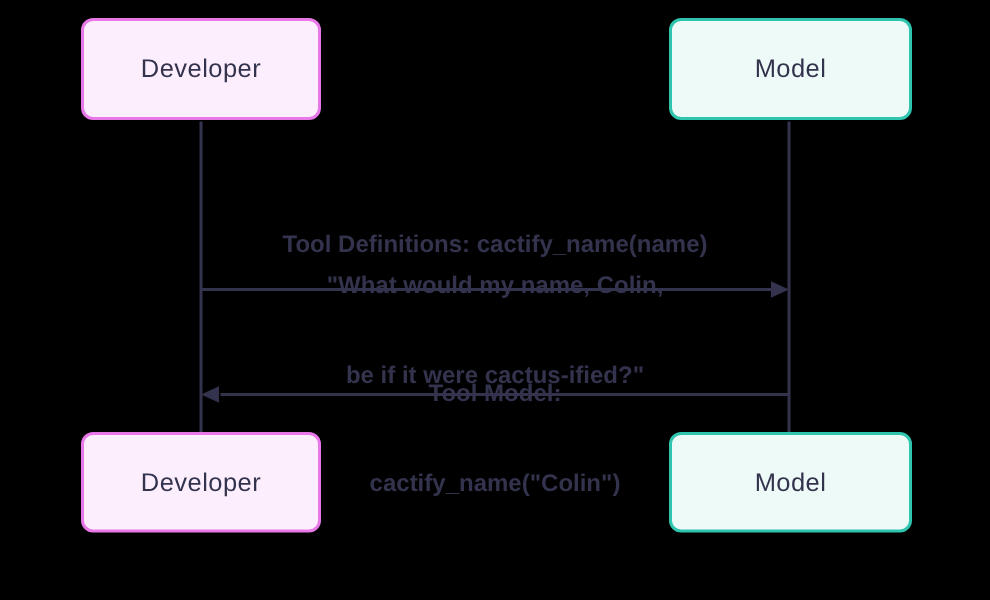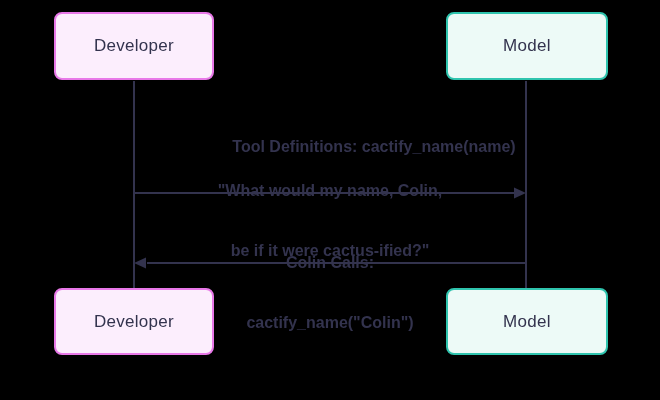--- a/index.html
+++ b/index.html
@@ -60,21 +60,21 @@
     position: absolute;
     left: 134px;
     width: 392px;
     text-align: center;
     font-size: 16px;
     font-weight: bold;
     color: var(--text, #33334E);
     line-height: 20px;
     white-space: pre;
   }
-  #msg-tool-definitions { top: 97px; padding-left: 44px; }
+  #msg-tool-definitions { top: 114px; }
   #msg-user-question    { top: 141px; }
   #msg-tool-calls       { top: 213px; }
 </style>
 </head>
 <body>
 
 <div id="stage">
 
   <svg id="lines-svg" viewBox="0 0 660 400">
     <line x1="134" y1="81" x2="134" y2="289"></line>
@@ -98,21 +98,21 @@
   <div id="msg-tool-definitions" class="msg-label">
     <div>Tool Definitions: cactify_name(name)</div>
   </div>
 
   <div id="msg-user-question" class="msg-label">
     <div>"What would my name, Colin,</div>
     <div>be if it were cactus-ified?"</div>
   </div>
 
   <div id="msg-tool-calls" class="msg-label">
-    <div>Colin Calls:</div>
+    <div>Tool Model:</div>
     <div>cactify_name("Colin")</div>
   </div>
 
   <div id="dev-bot" class="actor-box actor-developer">
     <span>Developer</span>
   </div>
 
   <div id="model-bot" class="actor-box actor-model">
     <span>Model</span>
   </div>

